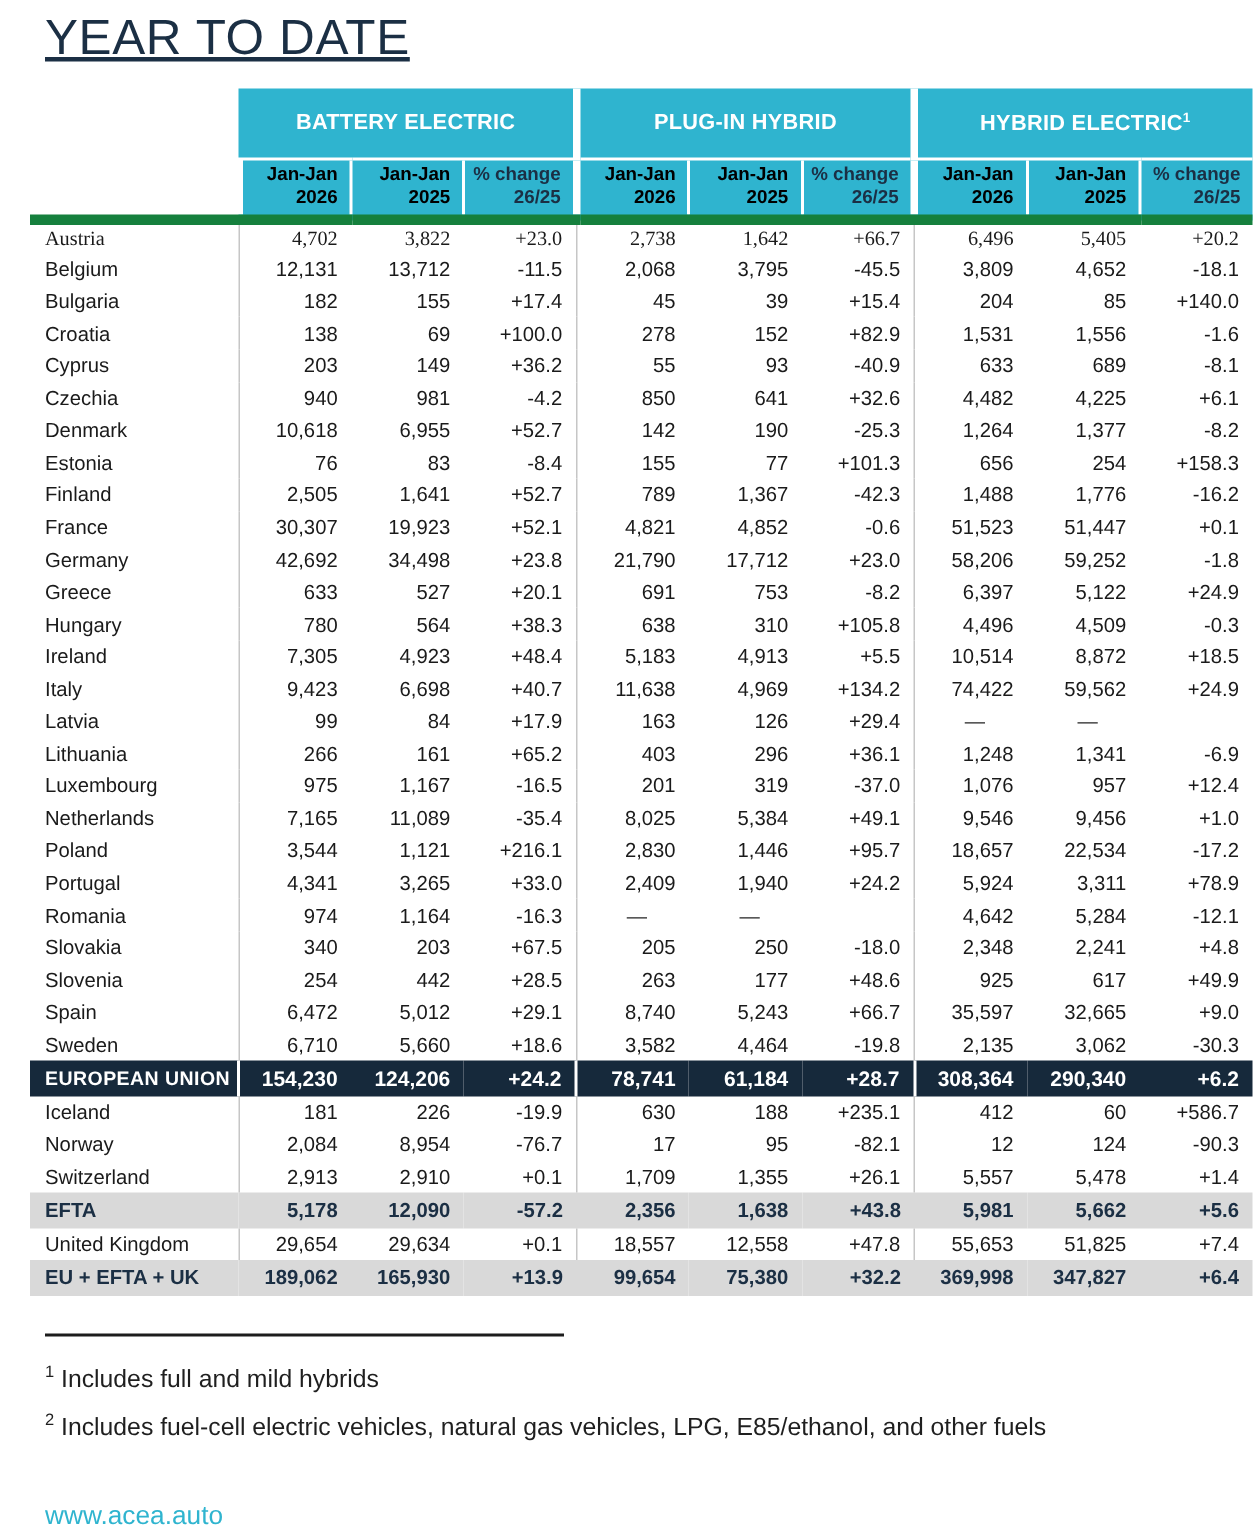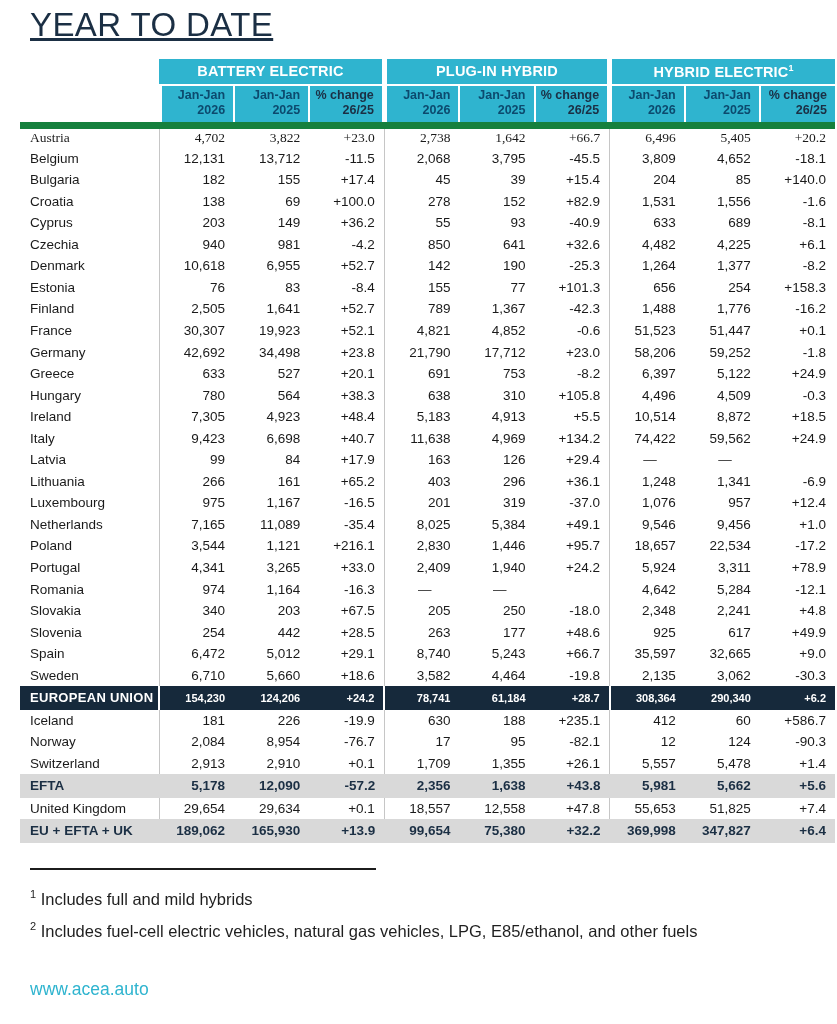--- a/index.html
+++ b/index.html
@@ -22,28 +22,28 @@
     border-collapse: collapse; table-layout: fixed;
     width: 815px; margin: 15px 0 0 20px;
   }
   col.c-country { width: 139px; }
   col.c-val { width: 75.1px; }
 
   
   th.grp {
     background: #2fb4cf; color: #ffffff;
     font-size: 14.5px; font-weight: bold; letter-spacing: 0.2px;
-    height: 16px; text-align: center; vertical-align: middle; padding: 4px;
+    height: 16px; text-align: center; vertical-align: middle; padding: 14px;
   }
   th.grp.gap { border-left: 5px solid #ffffff; }
   th.grp sup { font-size: 9px; }
 
   
   th.sub {
-    background: #2fb4cf; color: #0c4a6e;
+    background: #2fb4cf; color: #000000;
     font-size: 12.5px; font-weight: bold;
     height: 41px; text-align: right; vertical-align: middle;
     padding: 0 8px 2px 0; border-top: 2px solid #ffffff;
   }
   th.sub span { display: block; line-height: 15.5px; }
   th.sub.sgap { border-left: 2px solid #ffffff; }
   th.sub.gstart { border-left: 5px solid #ffffff; }
   th.sub.change { color: #1b2f44; }
   th.corner, th.corner-sub { background: #ffffff; border: none; }
 
@@ -55,21 +55,21 @@
   }
   tbody td.country {
     text-align: left; padding: 0 0 0 10px;
   }
   tbody td.group-start { border-left: 1px solid #c6c6c6; }
   tbody tr:first-child td { border-top: 7px solid #15803d; font-family: Liberation Serif, serif; }
   tbody td.dash { padding-right: 28px; color: #333; }
 
   tr.eu-total td {
     background: #16293b; color: #ffffff; font-weight: bold;
-    height: 23.5px; font-size: 11px;
+    height: 23.5px; font-size: 14px;
   }
   tr.eu-total td.country { font-size: 13px; letter-spacing: 0.3px; }
   tr.eu-total td.group-start { border-left: 2px solid #ffffff; }
 
   tr.subtotal td {
     background: #d9d9d9; color: #1b2f44; font-weight: bold;
     height: 23.5px;
   }
   tr.subtotal td.group-start { border-left: none; margin-top: 44px; }
 

